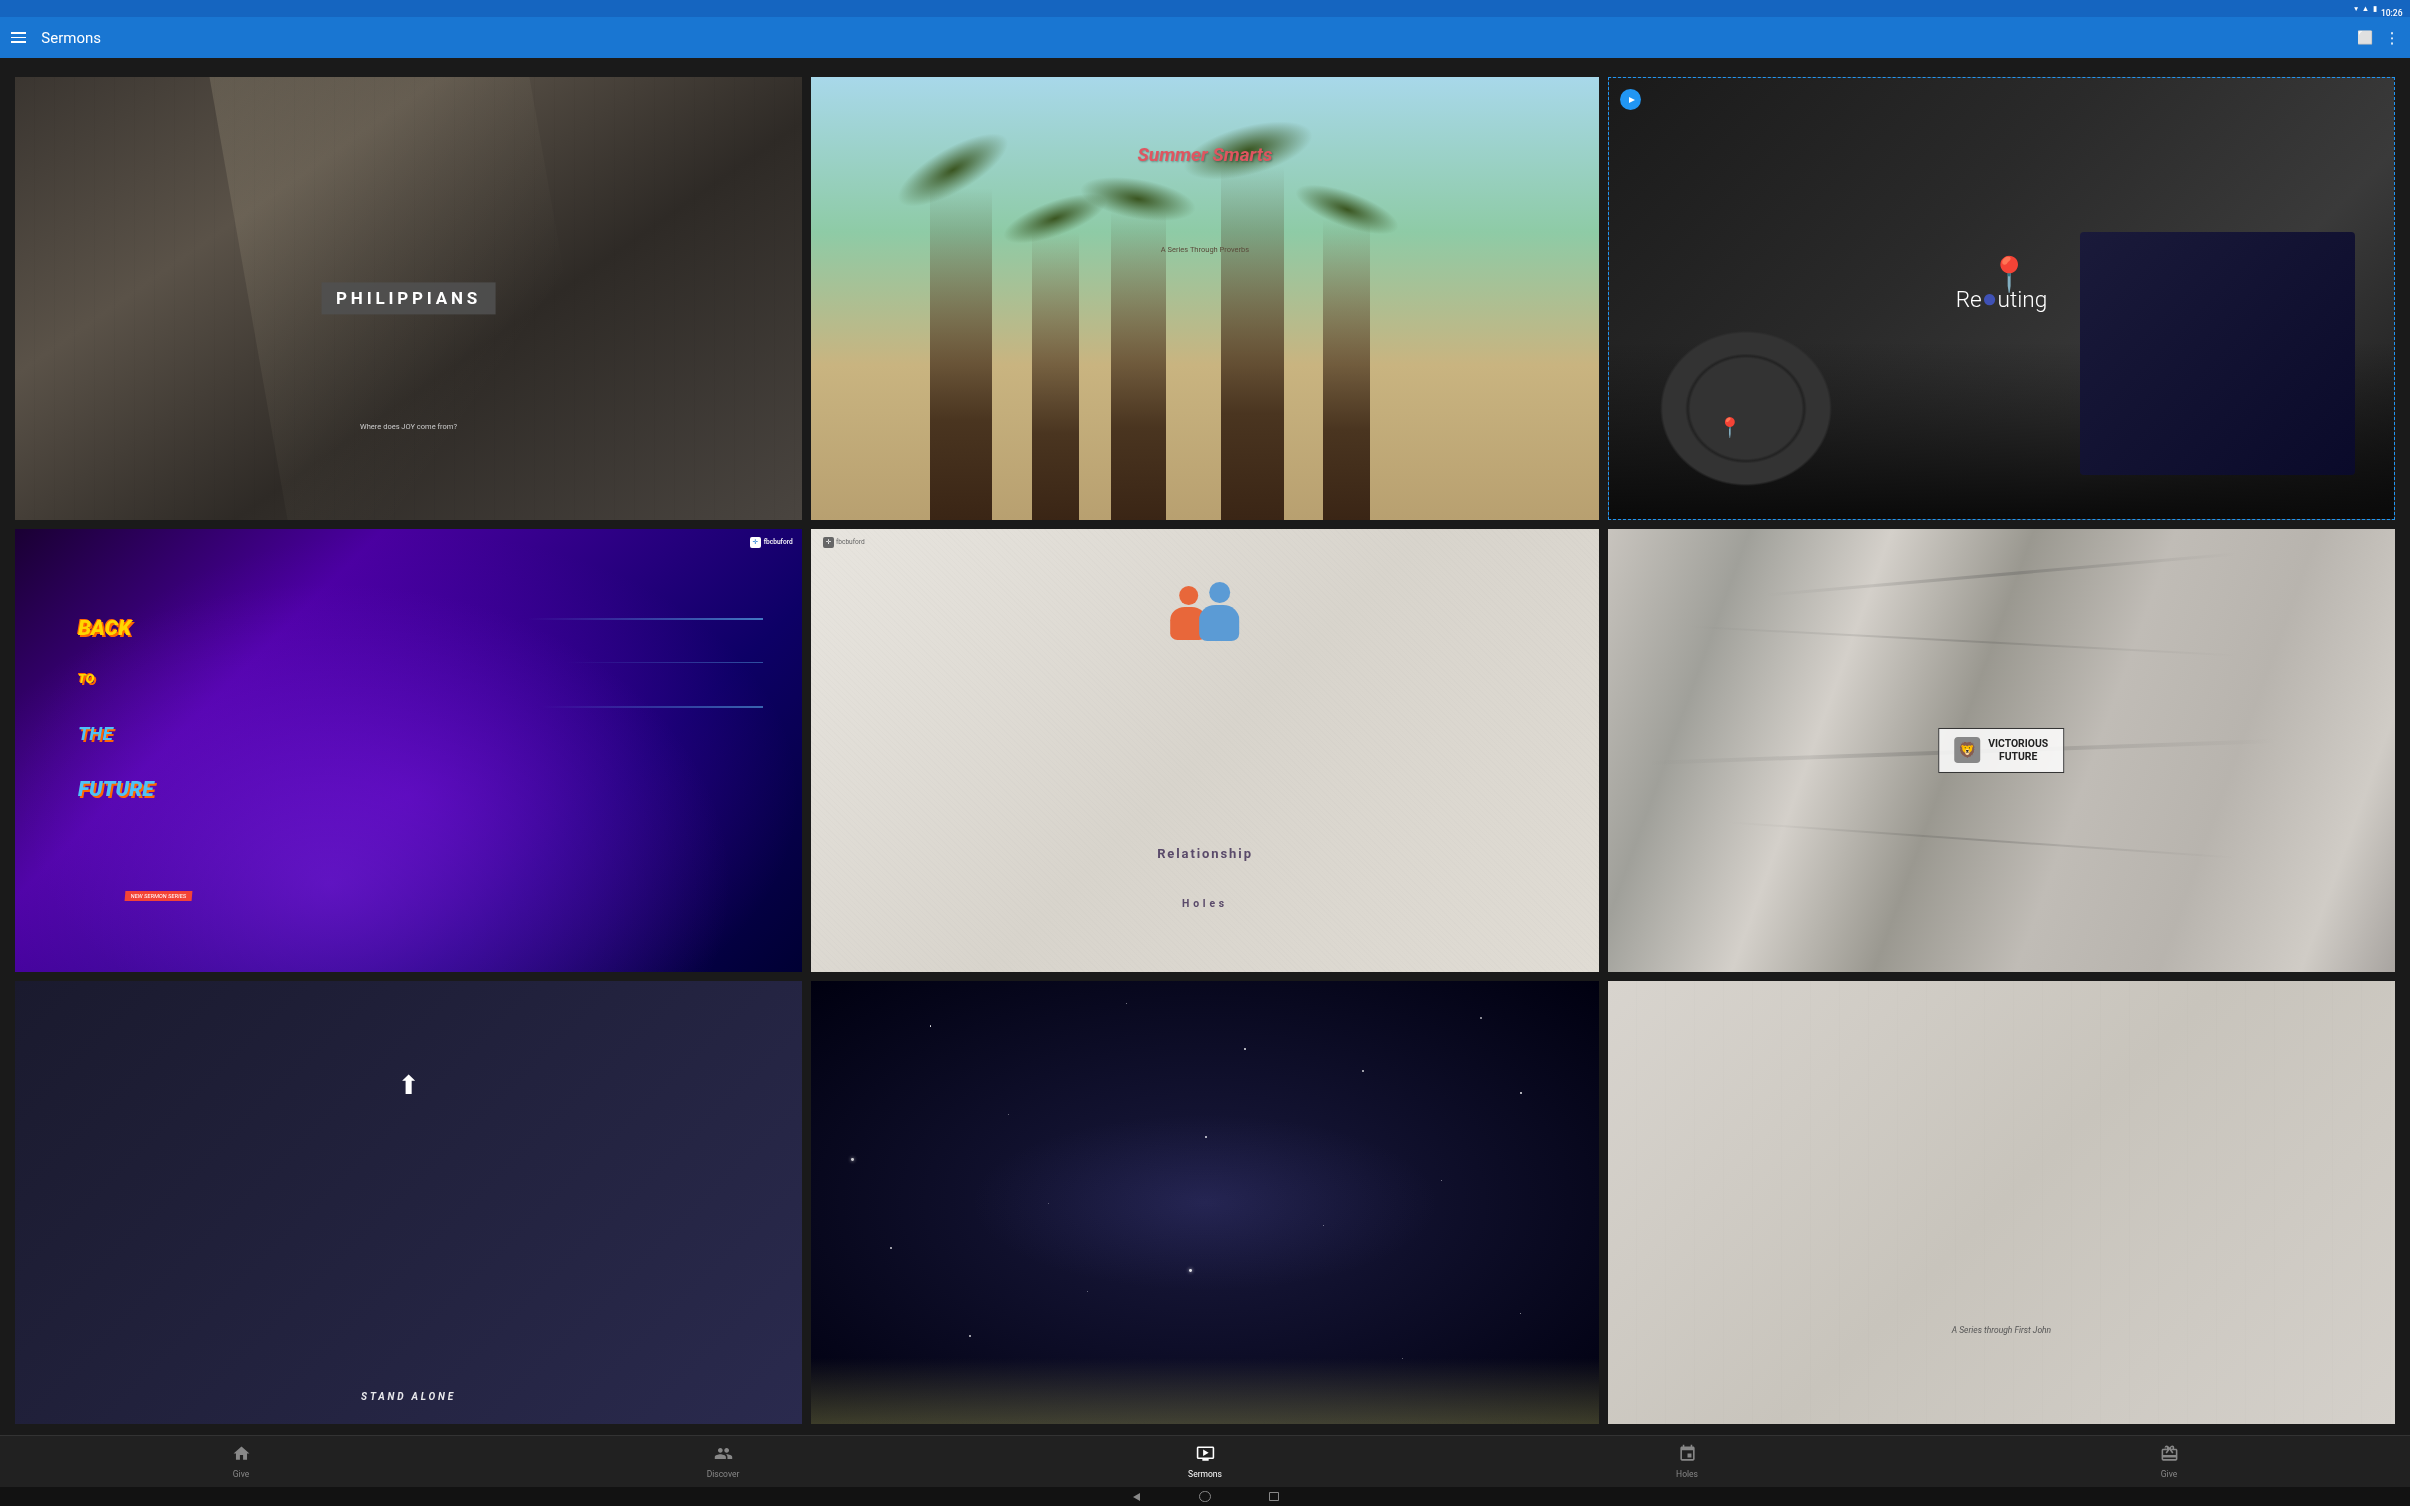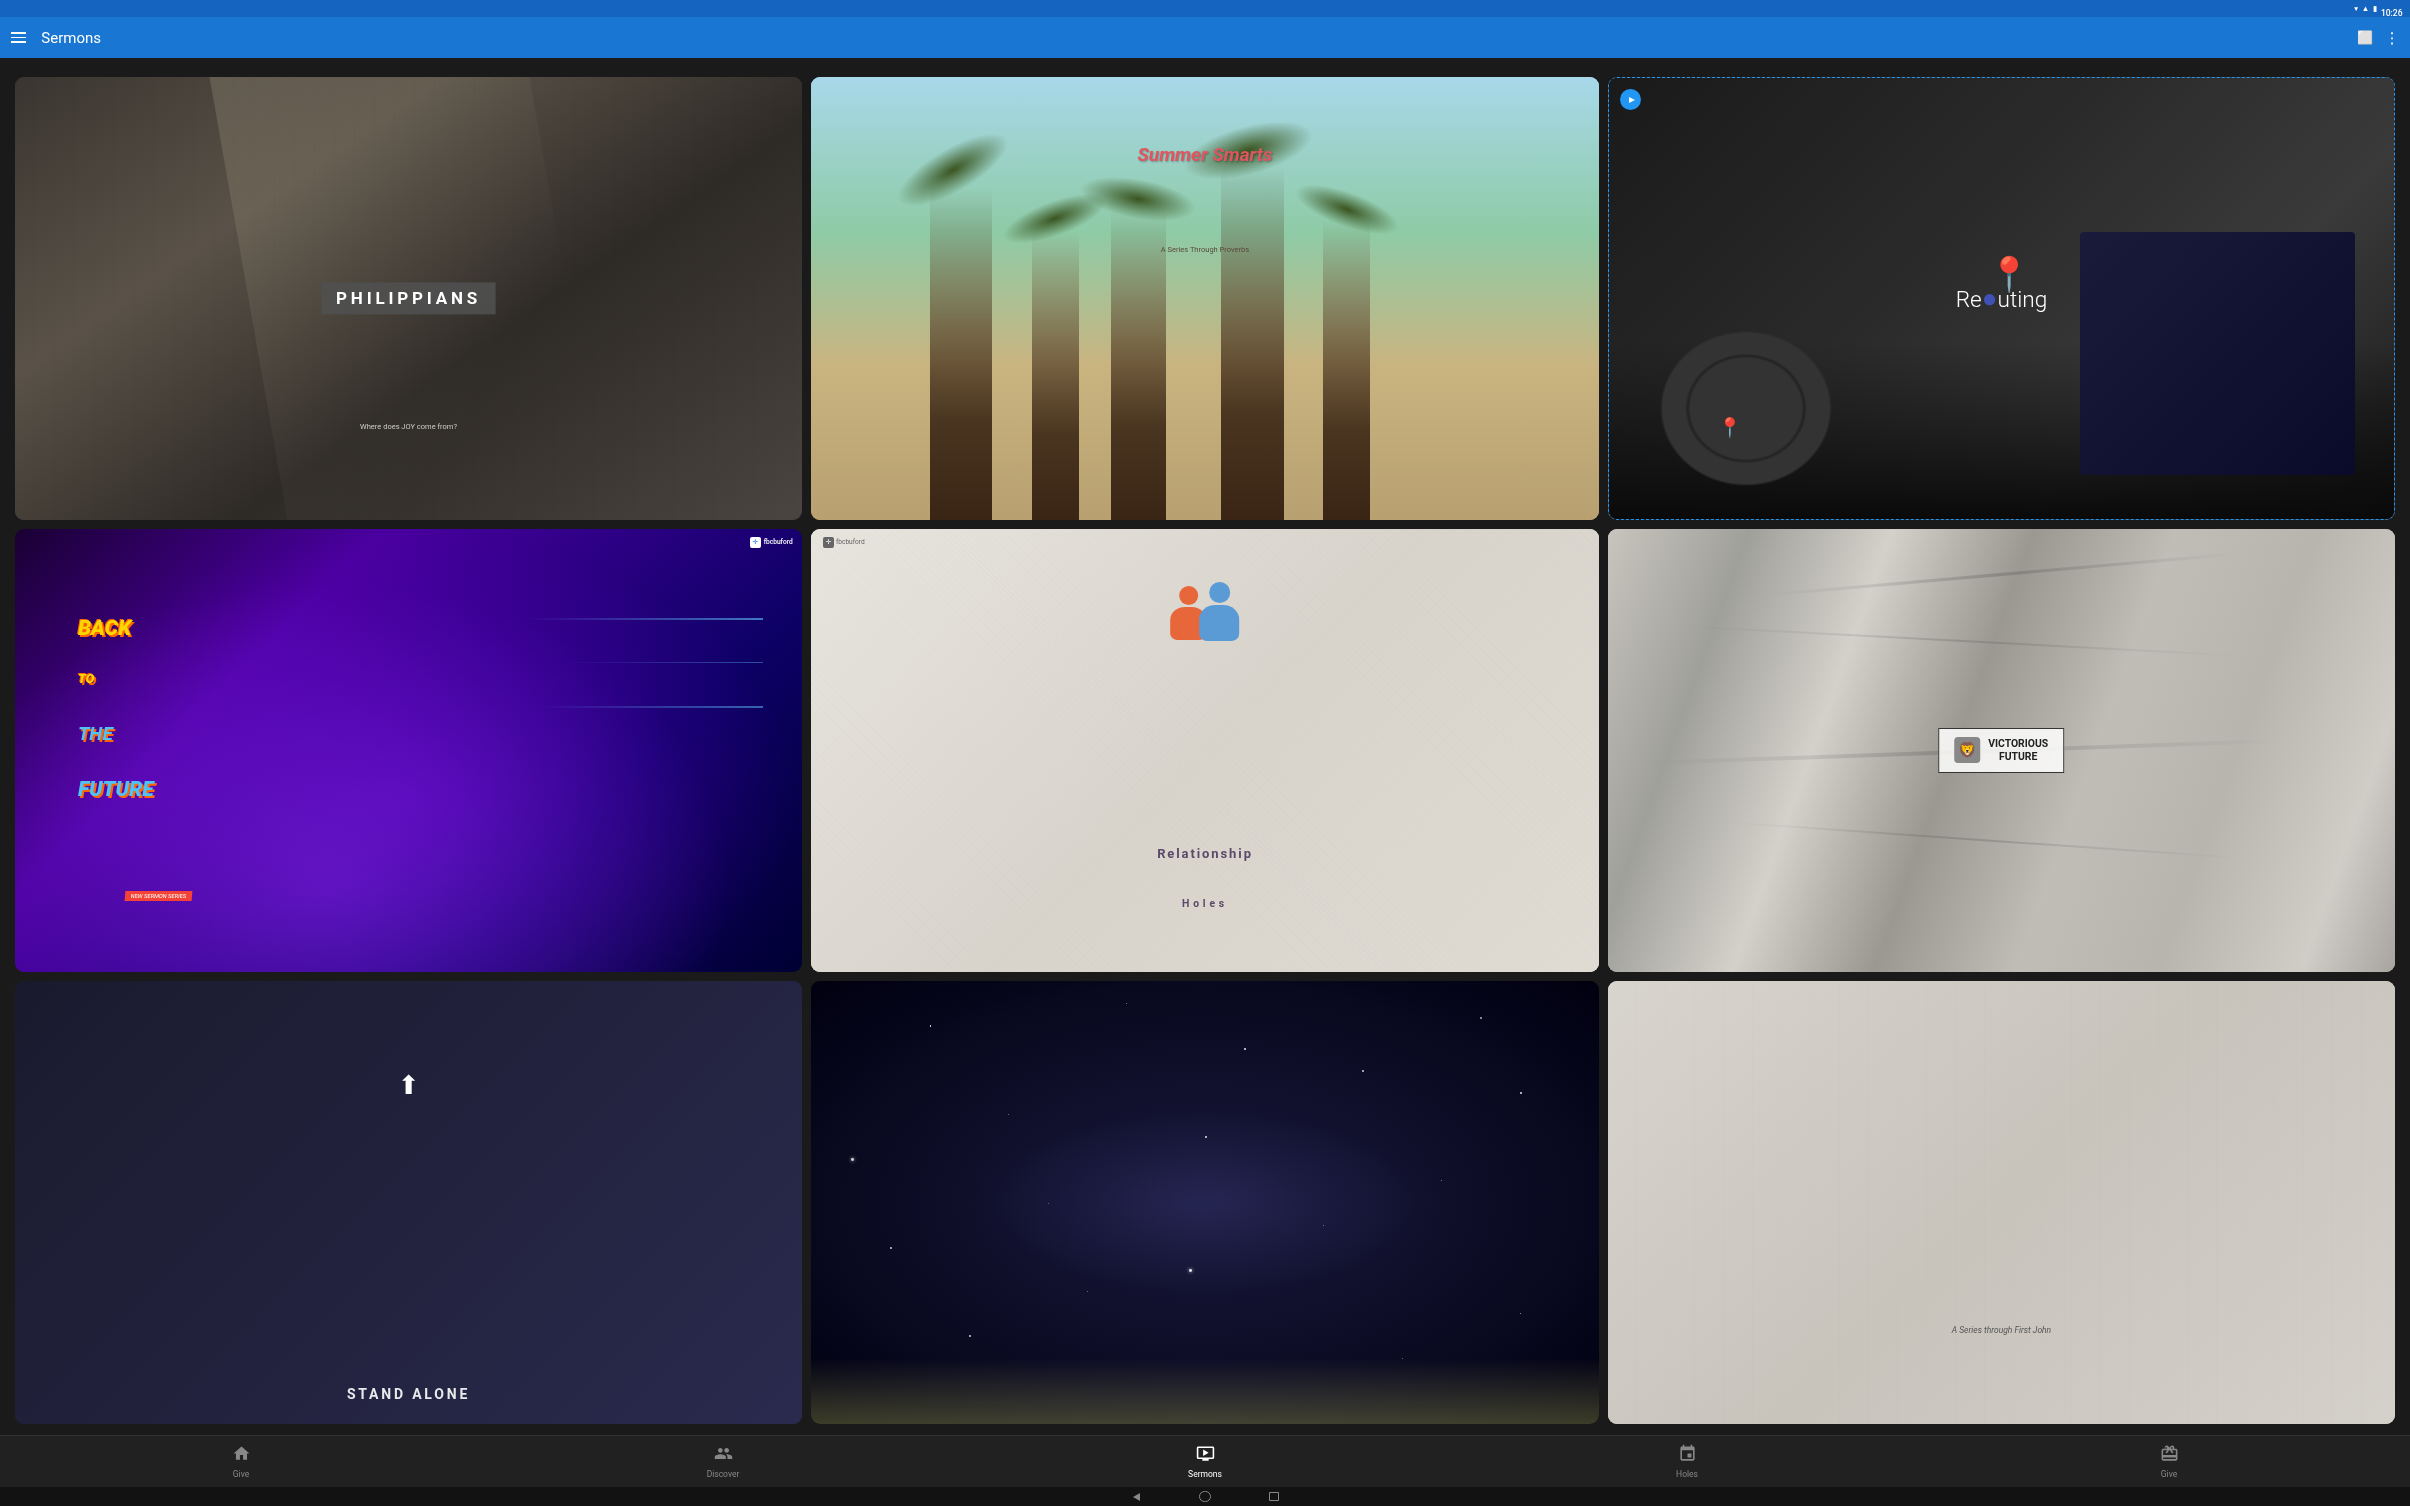--- a/index.html
+++ b/index.html
@@ -93,21 +93,21 @@
     }
 
     
     .sermon-grid {
       display: grid;
       grid-template-columns: repeat(3, 1fr);
       gap: 9.4px;
     }
 
     .sermon-card {
-      border-radius: 9px;
+      border-radius: 0;
       overflow: hidden;
       cursor: pointer;
       background: #333;
       aspect-ratio: 16/9;
       position: relative;
     }
 
     .sermon-card-inner {
       width: 100%;
       height: 100%;
@@ -595,21 +595,21 @@
           <div class="vic-text">VICTORIOUS<br>FUTURE</div>
         </div>
       </div>
     </div>
 
     <div class="sermon-card card-standalome">
       <div class="sermon-card-inner">
         <div style="position:absolute;top:0;left:0;right:0;bottom:0;background:linear-gradient(135deg,#1a1a2e 0%,#2a2a4e 100%);"></div>
         <div class="stan-icon">⬆</div>
 
-        <div style="position:absolute;bottom:5%;left:0;right:0;text-align:center;color:rgba(255,255,255,0.9);font-size:14px;font-weight:700;letter-spacing:2.8px;overflow:hidden;">STAND ALONE</div>
+        <div style="position:absolute;bottom:5%;left:0;right:0;text-align:center;color:rgba(255,255,255,0.9);font-size:10px;font-weight:700;letter-spacing:2.8px;overflow:hidden;font-style:italic;">STAND ALONE</div>
       </div>
     </div>
 
     <div class="sermon-card card-stars">
       <div class="sermon-card-inner">
         <div style="position:absolute;top:0;left:0;right:0;bottom:0;background:radial-gradient(ellipse at center,#1a1a3e 0%,#000010 100%);"></div>
 
         <div class="stars-container">
           <div style="position:absolute;top:10%;left:15%;width:1.9px;height:1.9px;background:white;border-radius:50%;opacity:0.9;"></div>
           <div style="position:absolute;top:5%;left:40%;width:0.9px;height:0.9px;background:white;border-radius:50%;opacity:0.7;"></div>

